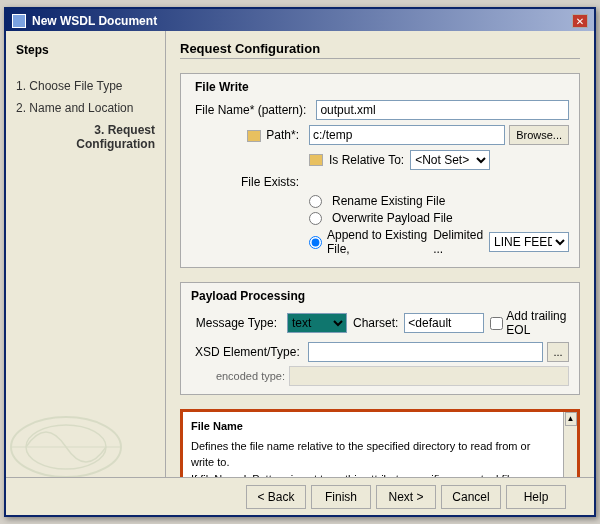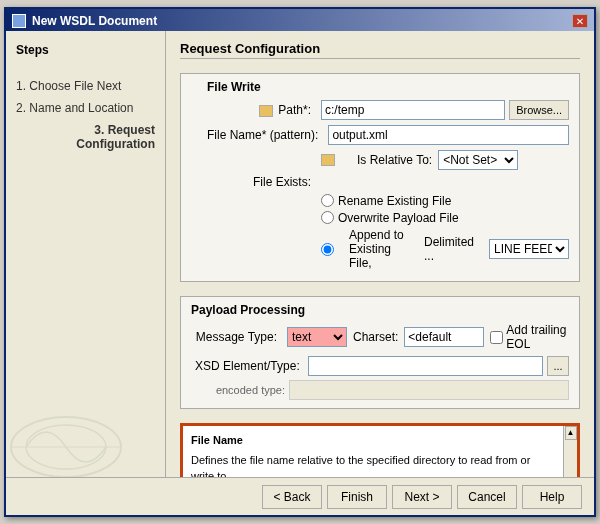--- a/index.html
+++ b/index.html
@@ -145,48 +145,47 @@
     }
     .relative-row {
       display: flex;
       align-items: center;
       margin-bottom: 5px;
       padding-left: 114px;
       gap: 6px;
     }
     .relative-label {
       font-size: 12px;
-      margin-left: 16px;
     }
     .relative-select {
       height: 20px;
       border: 1px solid #7f9db9;
       background: white;
       font-size: 12px;
       min-width: 80px;
     }
     .radio-row {
       display: flex;
-      align-items: flex-start;
+      align-items: flex-end;
       padding-left: 114px;
       margin-bottom: 3px;
-      gap: 4px;
+      gap: 10px;
     }
     .radio-row input[type=radio] {
       margin: 0;
     }
     .radio-label {
       font-size: 12px;
     }
     .append-row {
       display: flex;
       align-items: center;
       padding-left: 114px;
       margin-bottom: 3px;
-      gap: 15px;
+      gap: 5px;
     }
     .delim-label {
       font-size: 12px;
     }
     .delim-select {
       height: 20px;
       border: 1px solid #7f9db9;
       background: white;
       font-size: 12px;
       min-width: 80px;
@@ -199,21 +198,21 @@
     }
     .payload-label {
       min-width: 90px;
       font-size: 12px;
       text-align: right;
       padding-right: 4px;
     }
     .payload-select {
       height: 20px;
       border: 1px solid #7f9db9;
-      background: #fca5a5;
+      background: #0f766e;
       font-size: 12px;
       min-width: 60px;
     }
     .charset-label {
       font-size: 12px;
     }
     .charset-input {
       height: 20px;
       width: 80px;
       border: 1px solid #7f9db9;
@@ -272,21 +271,21 @@
       padding: 1px 3px;
       color: #888;
     }
     .footer {
       height: 38px;
       background: #ece9d8;
       border-top: 1px solid #aaa;
       display: flex;
       align-items: center;
       justify-content: flex-end;
-      padding: 0 12px;
+      padding: 0 28px;
       gap: 5px;
     }
     .footer-btn {
       height: 24px;
       min-width: 60px;
       padding: 0 10px;
       background: #ece9d8;
       border: 1px solid #aaa;
       font-size: 12px;
       cursor: pointer;
@@ -310,21 +309,21 @@
     <div class="title-bar-close">✕</div>
   </div>
 
   <div class="window-body">
 
     <div class="sidebar">
       <div class="sidebar-title">Steps</div>
       <ol class="sidebar-steps" style="list-style:none;padding-left:0;">
         <li style="margin-bottom:4px;">
           <span>1.</span>
-          <span>Choose File Next</span>
+          <span>Choose File Type</span>
         </li>
         <li style="margin-bottom:4px;">
           <span>2.</span>
           <span>Name and Location</span>
         </li>
         <li style="margin-bottom:4px;font-weight:bold;text-align:right;">
           <span>3.</span>
           <span>Request Configuration</span>
         </li>
       </ol>
@@ -333,35 +332,35 @@
         <ellipse cx="60" cy="50" rx="55" ry="30" fill="none" stroke="#6a9060" stroke-width="2"></ellipse>
         <ellipse cx="60" cy="50" rx="40" ry="22" fill="none" stroke="#6a9060" stroke-width="1.5"></ellipse>
         <line x1="5" y1="50" x2="115" y2="50" stroke="#6a9060" stroke-width="1"></line>
         <path d="M20,50 Q40,20 60,50 Q80,80 100,50" fill="none" stroke="#6a9060" stroke-width="1.5"></path>
       </svg>
     </div>
 
     <div class="main-content">
       <div class="section-title">Request Configuration</div>
 
-      <div style="border:1px solid #aaa;background:#f5f4ef;padding:6px 10px 8px 26px;margin-bottom:6px;">
+      <div style="border:1px solid #aaa;background:#f5f4ef;padding:6px 10px 8px 14px;margin-bottom:6px;">
         <div style="font-weight:bold;font-size:12px;margin-bottom:6px;">File Write</div>
+
+        <div class="form-row">
+          <span class="form-label">File Name* (pattern):</span>
+          <input class="form-input" type="text" value="output.xml" style="">
+        </div>
 
         <div class="form-row">
           <span class="form-label">
             <span style="display:inline-block;width:14px;height:12px;background:#e8c060;border:1px solid #aaa;vertical-align:middle;margin-right:2px;"></span>
             <span>Path*:</span>
           </span>
           <input class="form-input" type="text" value="c:/temp" style="">
           <button class="browse-btn">Browse...</button>
-        </div>
-
-        <div class="form-row">
-          <span class="form-label">File Name* (pattern):</span>
-          <input class="form-input" type="text" value="output.xml" style="">
         </div>
 
         <div class="relative-row">
           <span style="display:inline-block;width:14px;height:12px;background:#e8c060;border:1px solid #aaa;"></span>
           <span class="relative-label">Is Relative To:</span>
           <select class="relative-select">
             <option>&lt;Not Set&gt;</option>
           </select>
         </div>
 

